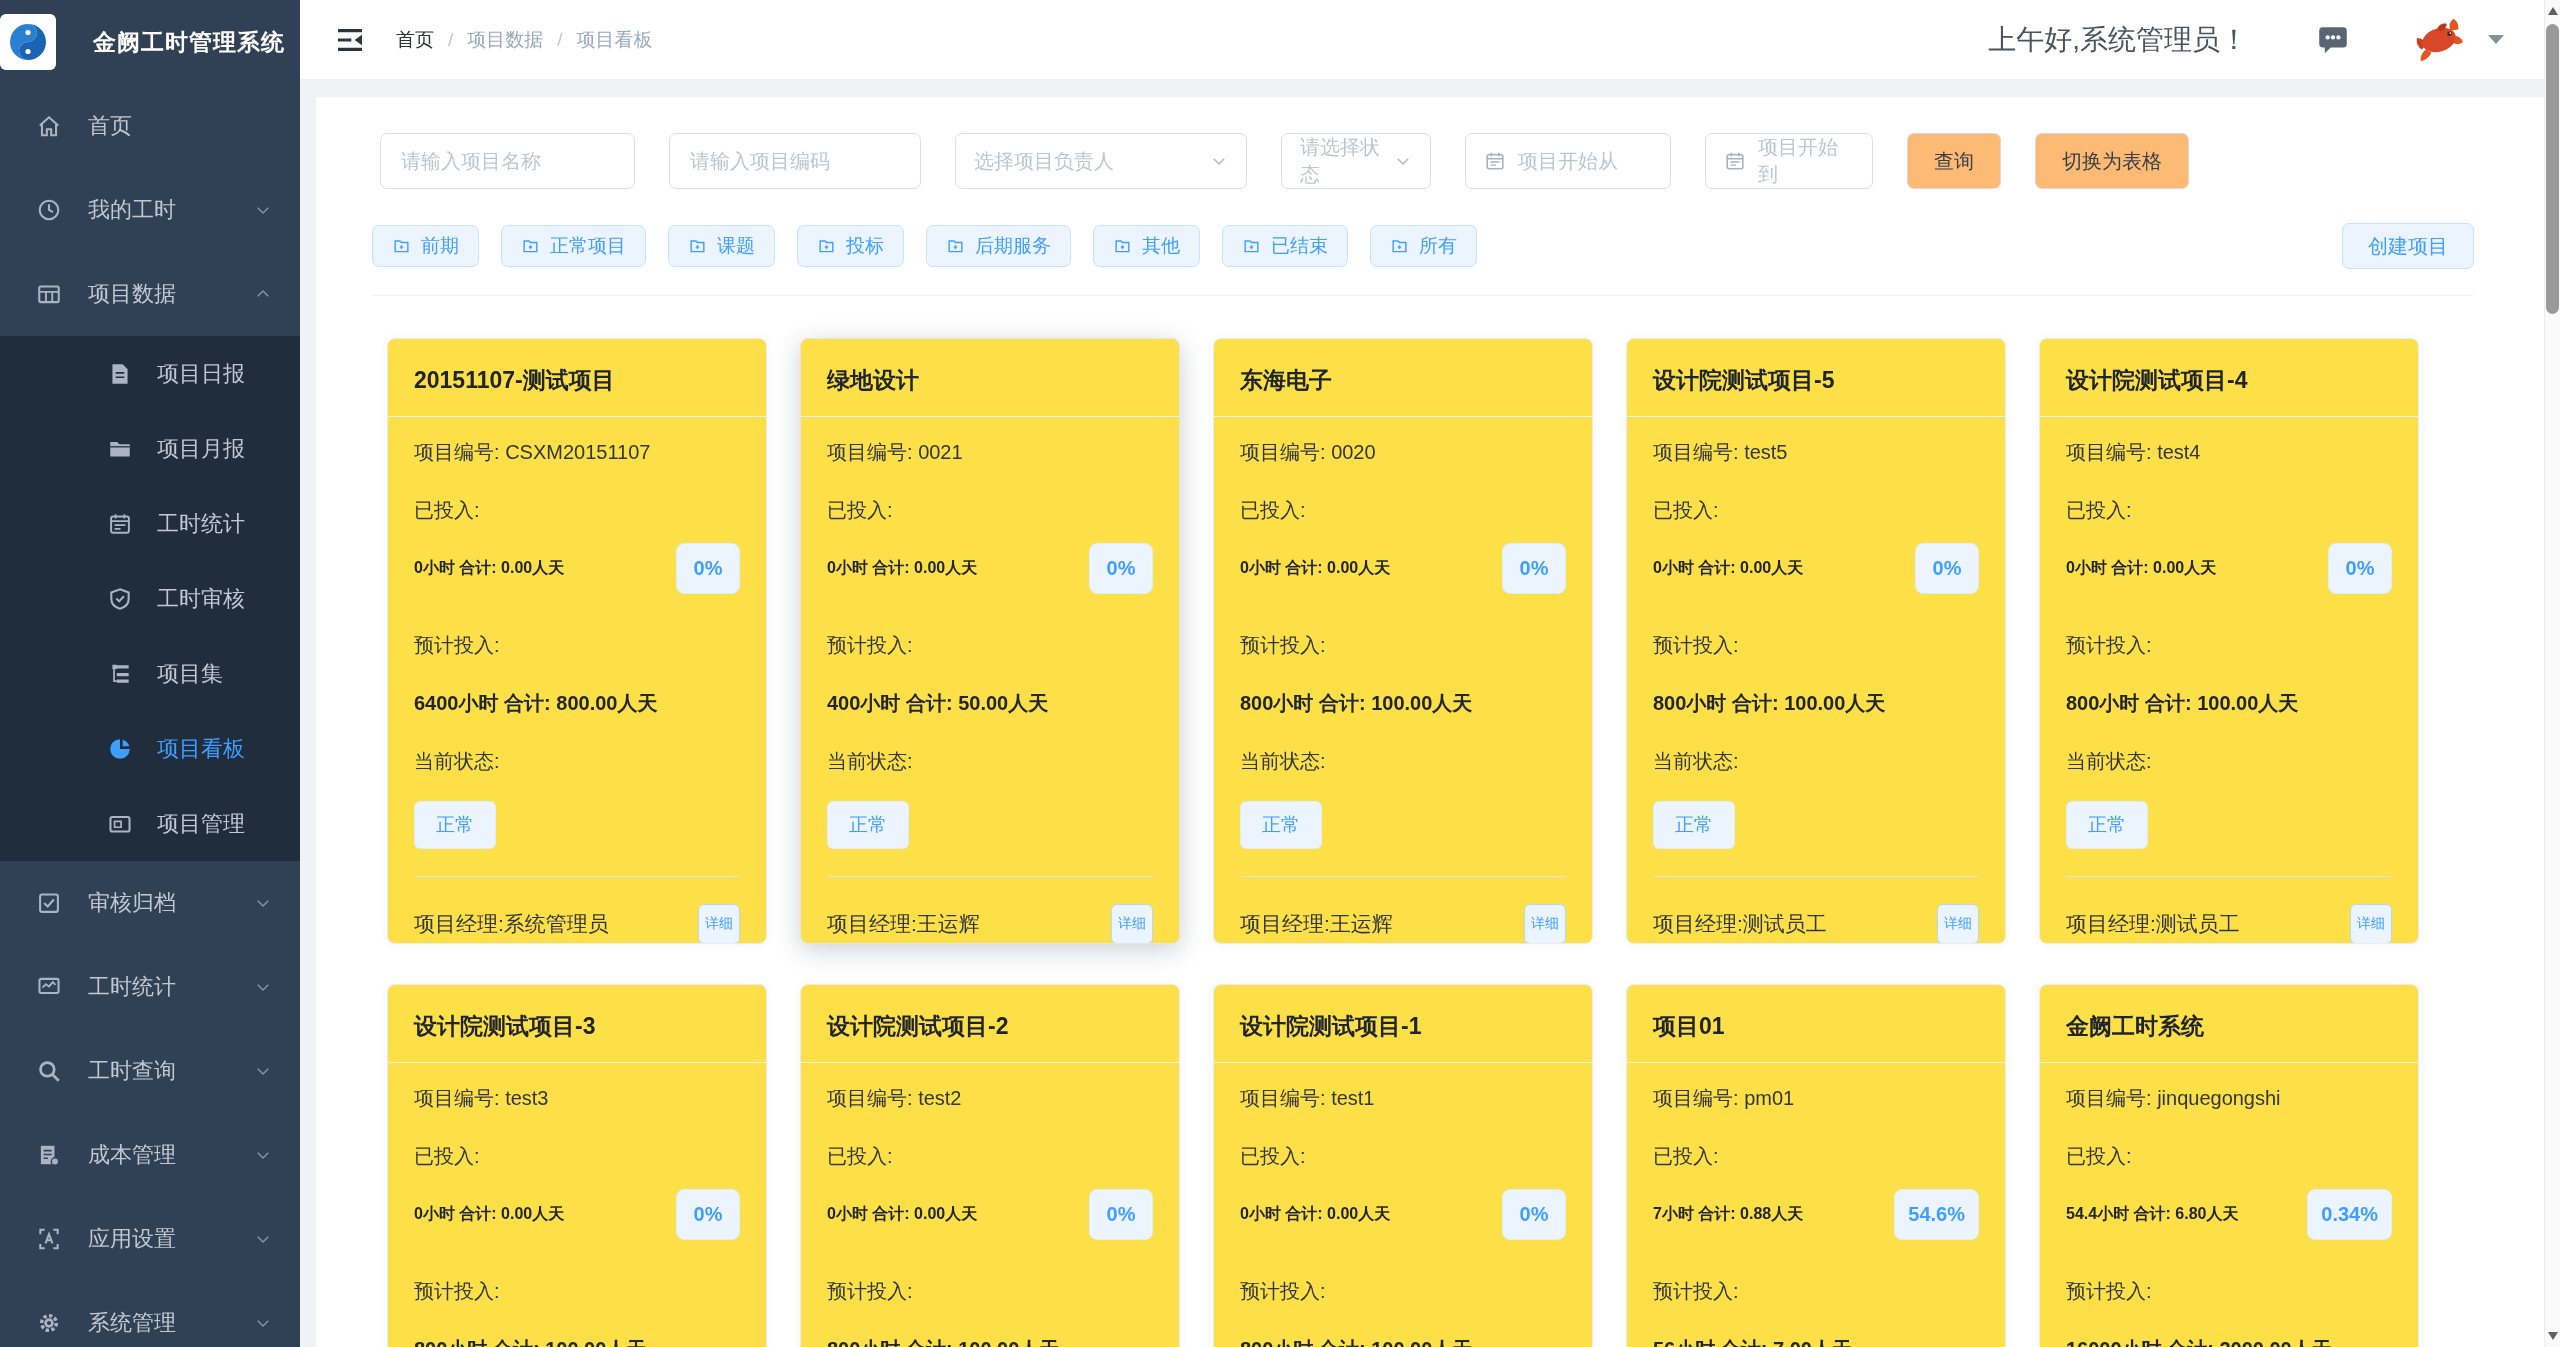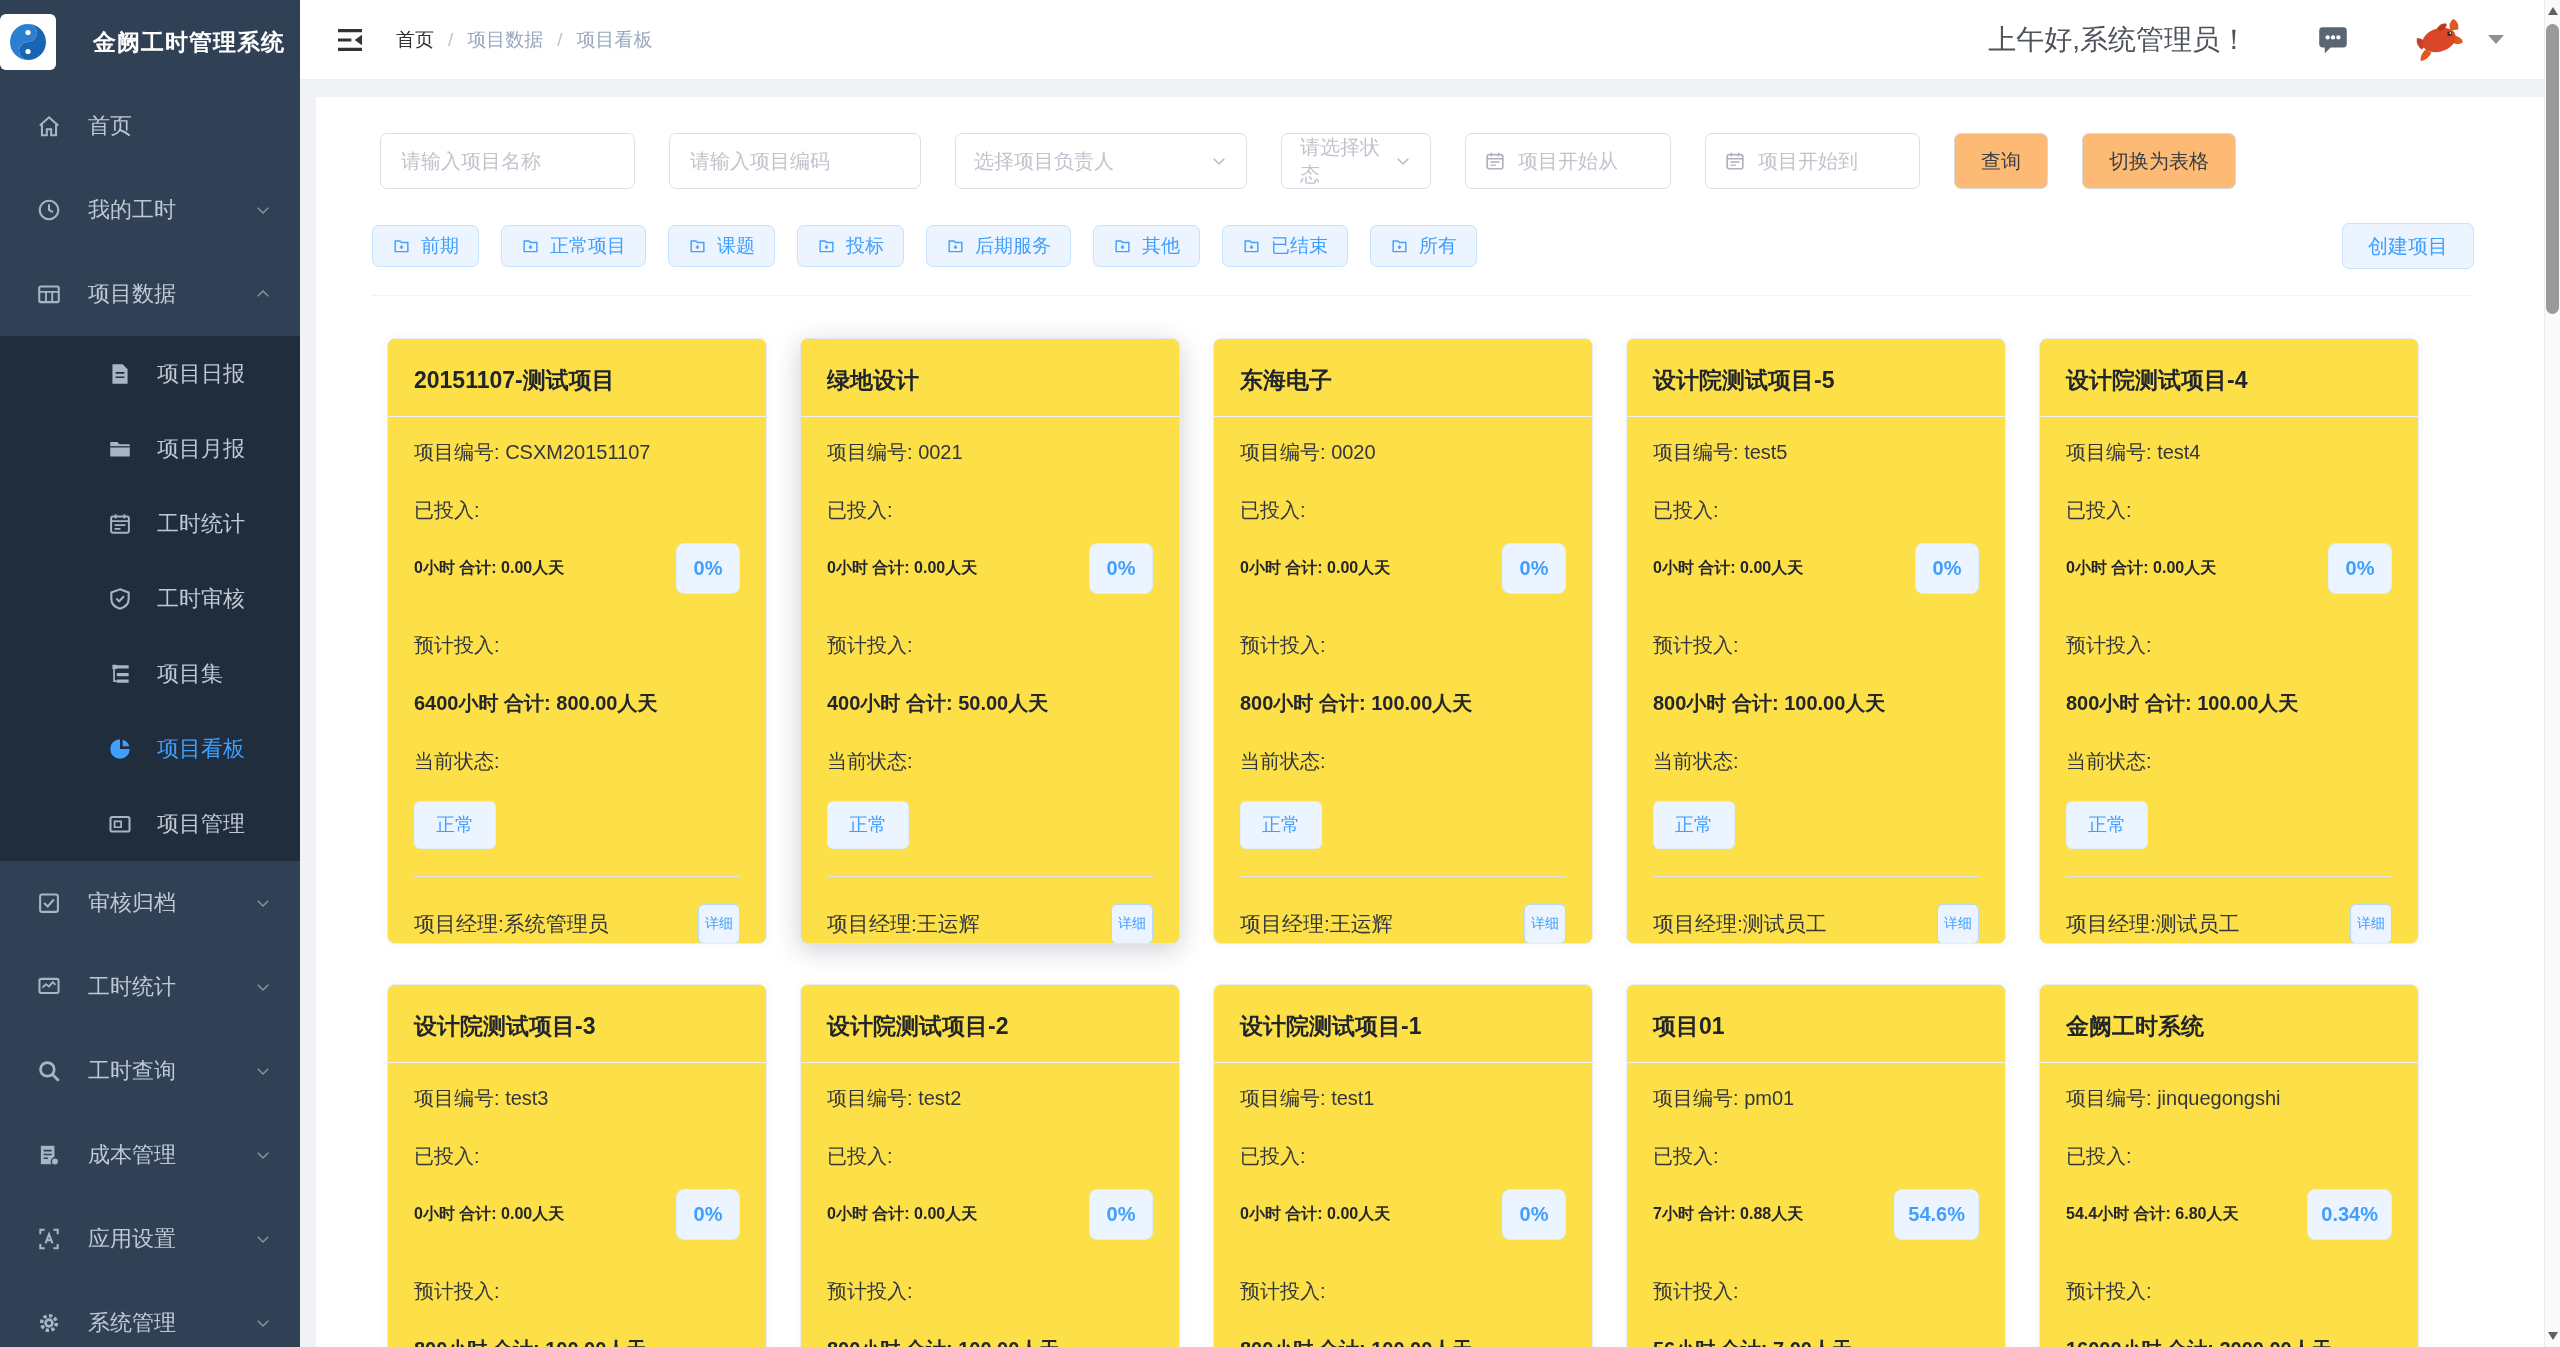--- a/index.html
+++ b/index.html
@@ -409,21 +409,21 @@
         </div>
         <div class="f-date" style="width:206px">
           <span class="cal-icon">
             <svg viewBox="0 0 24 24">
                 <rect x="3.5" y="5" width="17" height="15.5" rx="2" fill="none" stroke="currentColor" stroke-width="1.8"></rect>
                 <path d="M3.5 9.5 H20.5 M8 3 V7 M16 3 V7 M7 13 H17 M7 16.5 H13" stroke="currentColor" stroke-width="1.6" fill="none"></path>
               </svg>
           </span>
           <span>项目开始从</span>
         </div>
-        <div class="f-date" style="width:215px">
+        <div class="f-date" style="width:168px">
           <span class="cal-icon">
             <svg viewBox="0 0 24 24">
                 <rect x="3.5" y="5" width="17" height="15.5" rx="2" fill="none" stroke="currentColor" stroke-width="1.8"></rect>
                 <path d="M3.5 9.5 H20.5 M8 3 V7 M16 3 V7 M7 13 H17 M7 16.5 H13" stroke="currentColor" stroke-width="1.6" fill="none"></path>
               </svg>
           </span>
           <span>项目开始到</span>
         </div>
         <button class="btn-plain">查询</button>
         <button class="btn-plain">切换为表格</button>

